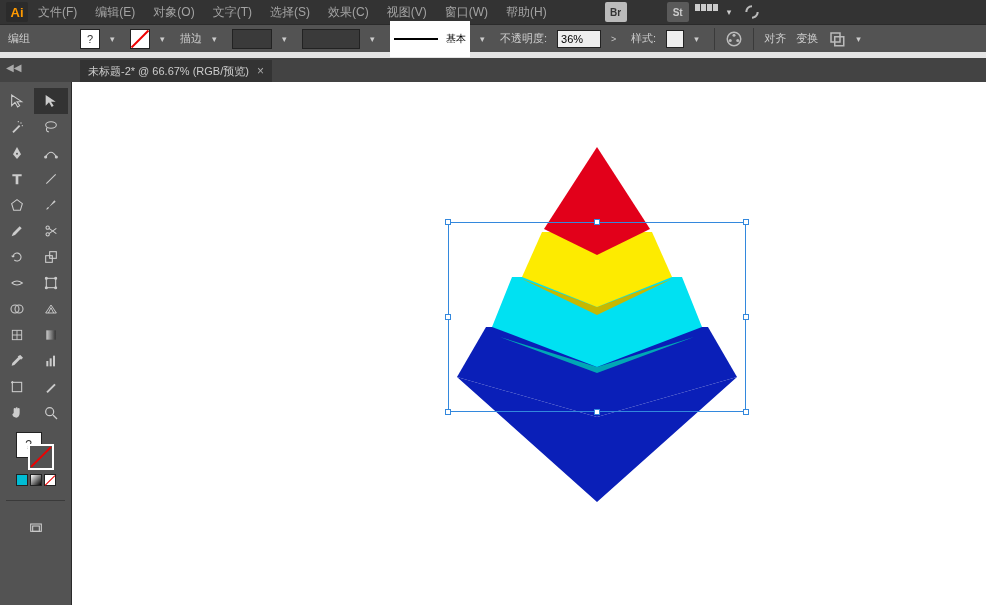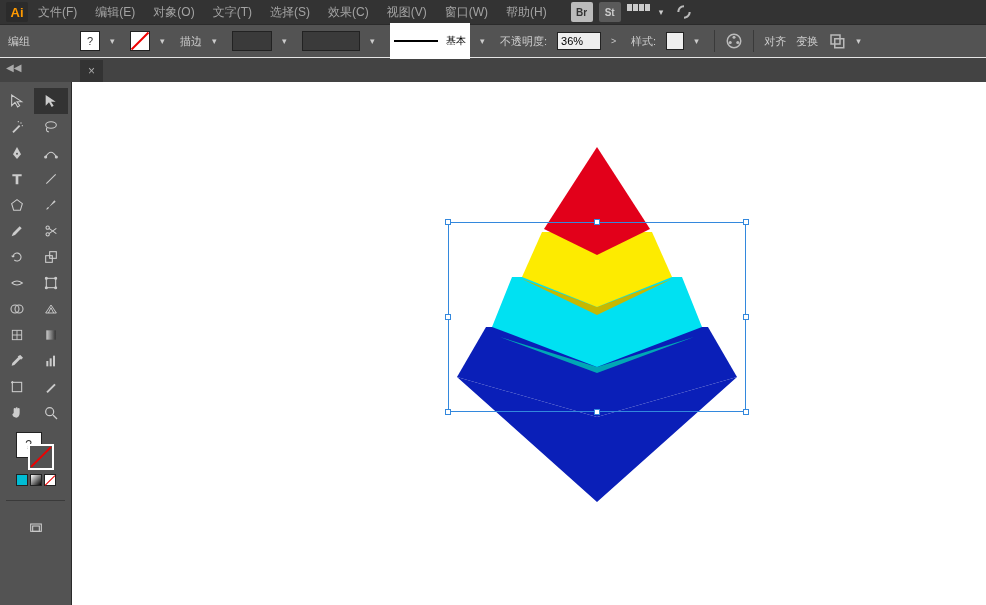--- a/index.html
+++ b/index.html
@@ -3,28 +3,28 @@
 <meta charset="utf-8">
 <style>
   * { box-sizing: border-box; margin: 0; padding: 0; font-family: "Microsoft YaHei", sans-serif; }
   body { width: 986px; height: 605px; background: #333333; overflow: hidden; color: #ccc; font-size: 12px; }
   
   
   .menu-bar { height: 24px; background: #333333; display: flex; align-items: center; padding: 4px 6px; gap: 2px; }
   .app-logo { width: 22px; height: 20px; background: #2b2b2b; color: #ff9a00; display: flex; align-items: center; justify-content: center; font-weight: bold; font-size: 13px; border-radius: 2px; }
   .menu-item { padding: 3px 8px; color: #a3a3a3; font-size: 12px; cursor: pointer; }
   .menu-right { margin-left: 14px; display: flex; gap: 6px; align-items: center; }
-  .sq-btn { width: 22px; height: 20px; background: #5a5a5a; color: #ccc; display: flex; align-items: center; justify-content: center; font-size: 10px; font-weight: bold; border-radius: 2px; }
+  .sq-btn { width: 22px; height: 20px; background: #5a5a5a; color: #ccc; display: flex; align-items: center; justify-content: center; font-size: 10px; font-weight: bold; border-radius: 2px; margin-left: 34px; }
   .sq-btn.light { background: #bbb; color: #333; }
   .arrange-icon { width: 26px; height: 16px; display: flex; flex-wrap: wrap; gap: 1px; }
   .arrange-icon div { width: 5px; height: 7px; background: #ccc; }
   .sync-icon { width: 18px; height: 16px; color: #bbb; }
   
   
-  .control-bar { height: 34px; background: #535353; display: flex; align-items: center; padding: 0 8px; gap: 10px; border-top: 1px solid #2a2a2a; border-bottom: 1px solid #e5e5e5; }
+  .control-bar { height: 34px; background: #535353; display: flex; align-items: center; padding: 0 8px; gap: 10px; border-top: 1px solid #2a2a2a; border-bottom: 6px solid #e5e5e5; }
   .ctrl-label { color: #ccc; font-size: 11px; }
   .swatch-box { width: 20px; height: 20px; border: 1px solid #222; background: #fff; display: flex; align-items: center; justify-content: center; position: relative; }
   .swatch-none::after { content: ''; position: absolute; width: 24px; height: 2px; background: #e00; transform: rotate(-45deg); }
   .tiny-arrow { width: 10px; color: #ccc; font-size: 9px; cursor: pointer; }
   .num-field { width: 40px; height: 20px; background: #3a3a3a; border: 1px solid #222; color: #ccc; font-size: 11px; padding: 0 3px; }
   .dd-field { width: 58px; height: 20px; background: #3a3a3a; border: 1px solid #222; }
   .stroke-style { width: 80px; height: 36px; background: #fff; display: flex; align-items: center; padding: 0 4px; justify-content: space-between; }
   .stroke-line { width: 44px; height: 2px; background: #000; }
   .stroke-text { color: #000; font-size: 10px; }
   .opacity-field { width: 44px; height: 18px; background: #eee; border: 1px solid #222; color: #000; font-size: 11px; padding: 0 3px; display: flex; align-items: center; }
@@ -143,20 +143,21 @@
   <svg class="ctrl-icon" viewBox="0 0 24 24" fill="none" stroke="#bbb" stroke-width="2">
       <rect x="4" y="4" width="12" height="12"></rect>
       <rect x="9" y="9" width="12" height="12"></rect>
     </svg>
   <span class="tiny-arrow">▾</span>
 </div>
 
 <span class="tab-toggle">◀◀</span>
 <div class="tab-bar">
   <div class="doc-tab">
+    <span>未标题-2* @ 66.67% (RGB/预览)</span>
     <span class="close-x">×</span>
   </div>
 </div>
 
 <div class="main-area">
 
   <div class="tool-panel">
     <div class="tool-row">
       <div class="tool-btn">
           <svg viewBox="0 0 24 24" fill="none" stroke="#ccc" stroke-width="1.6">

